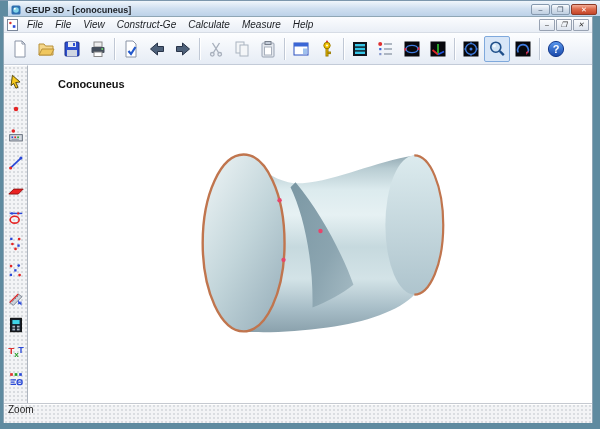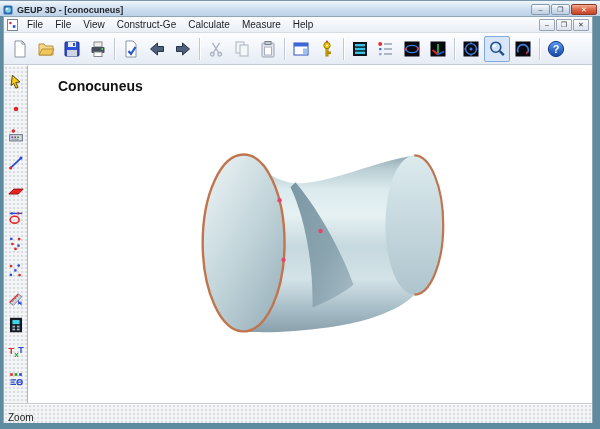--- a/index.html
+++ b/index.html
@@ -1,61 +1,61 @@
 <!DOCTYPE html>
 <html><head>
 <meta charset="utf-8">
 <style>
   html,body{margin:0;padding:0;background:#9aa0a8;}
   *{box-sizing:border-box;}
   .window{position:relative;width:600px;height:429px;font-family:"Liberation Sans",sans-serif;
     background:#5f8ba0;border-top:1px solid #7c97ad;overflow:hidden;}
   
-  .titlebar{position:absolute;top:0;left:0;right:0;height:17px;display:flex;align-items:center;
+  .titlebar{position:absolute;top:0;left:8px;right:0;height:17px;display:flex;align-items:center;
     gap:4px;padding:0 3px;background:linear-gradient(#f0f6fc,#cfdff0 45%,#b7cee6);}
   .app-icon{width:10px;height:10px;flex:0 0 auto;}
   .title-text{font-size:9px;font-weight:bold;color:#20242a;white-space:nowrap;}
   .win-controls{margin-left:auto;display:flex;gap:1px;}
   .winbtn{width:19px;height:11px;border:1px solid #8699ae;border-radius:2px;font-size:7px;
     line-height:9px;text-align:center;color:#3a4a5e;
     background:linear-gradient(#fbfdff,#d6e0ec 50%,#c0d0e2);cursor:default;}
   .winbtn.close{width:26px;border-color:#8c3a26;color:#fff;
     background:linear-gradient(#f4ad96,#dd6a4b 45%,#c4452a);}
   
   .frame{position:absolute;top:15px;left:0;right:0;bottom:0;background:#5f8ba0;
     padding:0 7px 6px 3px;}
   .inner{width:100%;height:100%;background:#eef2f7;display:flex;flex-direction:column;
     border:1px solid #8fa6b5;border-bottom:none;}
   
   .menubar{height:16px;flex:0 0 16px;display:flex;align-items:center;padding:0 2px;gap:0;
     background:linear-gradient(#fbfcfe,#e9eef6);border-bottom:1px solid #d6dce5;
-    font-size:10px;color:#1a1d22;}
+    font-size:10px;color:#1a1d22;font-style:italic;}
   .mdi-doc-icon{width:11px;height:12px;margin:0 3px 0 1px;}
   .menu-item{padding:0 6px;line-height:15px;white-space:nowrap;}
   .mdi-controls{margin-left:auto;display:flex;gap:1px;padding-right:1px;}
   .mdibtn{width:16px;height:12px;border:1px solid #98a2b2;border-radius:1px;font-size:7px;
     line-height:10px;text-align:center;color:#333;background:linear-gradient(#fcfdfe,#dde4ee);}
   
   .toolbar{height:32px;flex:0 0 32px;display:flex;align-items:center;padding:0 3px;
     background:linear-gradient(#fdfeff,#e6ecf5);border-bottom:1px solid #c3cbd8;}
   .tbtn{width:26px;height:26px;display:flex;align-items:center;justify-content:center;flex:0 0 auto;}
   .tbtn.pressed{background:#d8e6f7;border:1px solid #7fa9dc;border-radius:2px;}
   .tsep{width:1px;height:22px;background:#c0c8d5;box-shadow:1px 0 0 #ffffff;margin:0 3px;flex:0 0 auto;}
   
   .workspace{flex:1;display:flex;min-height:0;}
   .side-toolbar{width:24px;flex:0 0 24px;display:flex;flex-direction:column;align-items:center;
     padding-top:6px;gap:7px;border-right:1px solid #aeb5bf;border-top:1px solid #fff;
     background-color:#f3f4f6;
     background-image:radial-gradient(#d8dbdf 25%,transparent 26%);background-size:4px 4px;}
   .stool{width:20px;height:20px;display:flex;align-items:center;justify-content:center;flex:0 0 auto;}
   .canvas{flex:1;position:relative;background:#ffffff;overflow:hidden;}
-  .figure-label{position:absolute;left:30px;top:13px;font-size:14px;font-weight:bold;color:#121212;}
+  .figure-label{position:absolute;left:30px;top:13px;font-size:11px;font-weight:bold;color:#121212;}
   .figure-svg{position:absolute;left:0;top:0;width:100%;height:100%;}
   
-  .statusbar{height:20px;flex:0 0 20px;display:flex;align-items:flex-end;padding:0 4px;
+  .statusbar{height:20px;flex:0 0 20px;display:flex;align-items:flex-start;padding:0 4px;
     font-size:10px;color:#1c1c1c;border-top:1px solid #c6cad1;box-shadow:inset 0 1px 0 #ffffff;
     background-color:#f3f4f6;
     background-image:radial-gradient(#dadde1 25%,transparent 26%);background-size:4px 4px;}
 </style>
 </head>
 <body>
 
 <svg width="0" height="0" style="position:absolute" aria-hidden="true">
   <defs>
     <linearGradient id="helpGrad" x1="0" y1="0" x2="0" y2="1">

